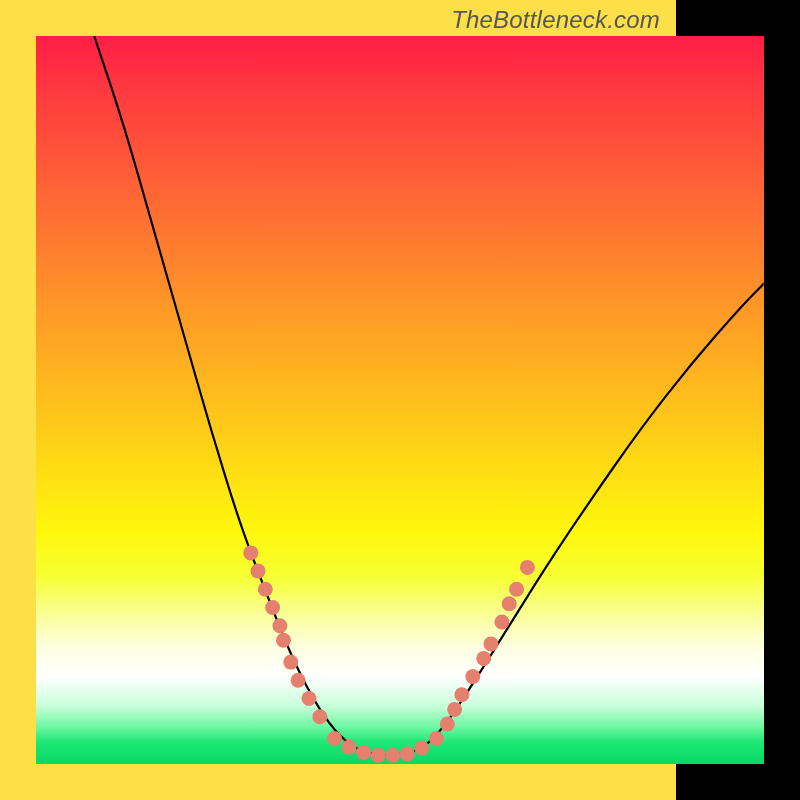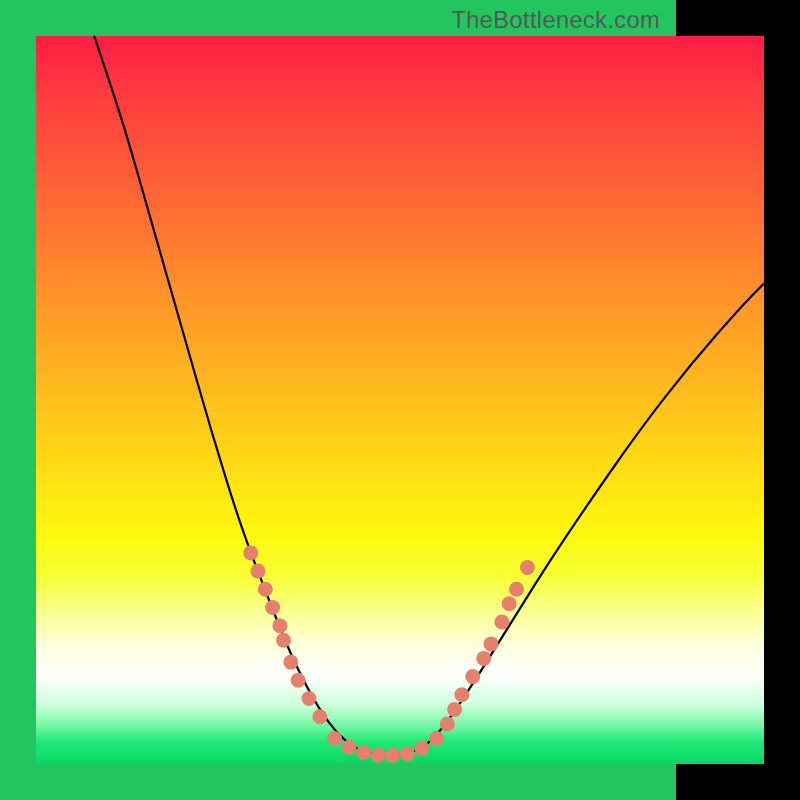--- a/index.html
+++ b/index.html
@@ -1,21 +1,22 @@
 <!DOCTYPE html>
 <html><head>
 <meta charset="utf-8">
 <style>
   * { margin: 0; padding: 0; box-sizing: border-box; }
   html, body { width: 800px; height: 800px; overflow: hidden; background: #000; }
   .frame {
     position: relative;
     width: 676px;
     height: 800px;
-    background: #22c55e;
+    background: #fde047;
+    font-style: italic;
   }
   .watermark {
     position: absolute;
     top: 6px;
     right: 16px;
     font-family: Arial, Helvetica, sans-serif;
     font-size: 24px;
     font-weight: 500;
     color: #565656;
     letter-spacing: 0.2px;

